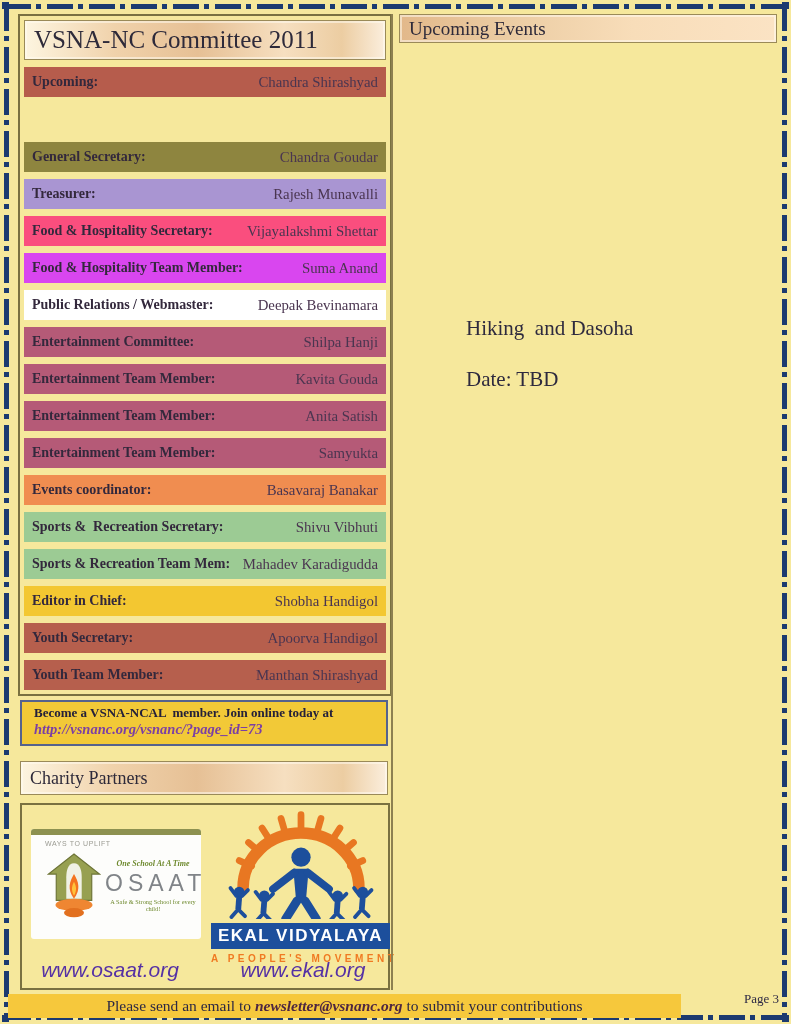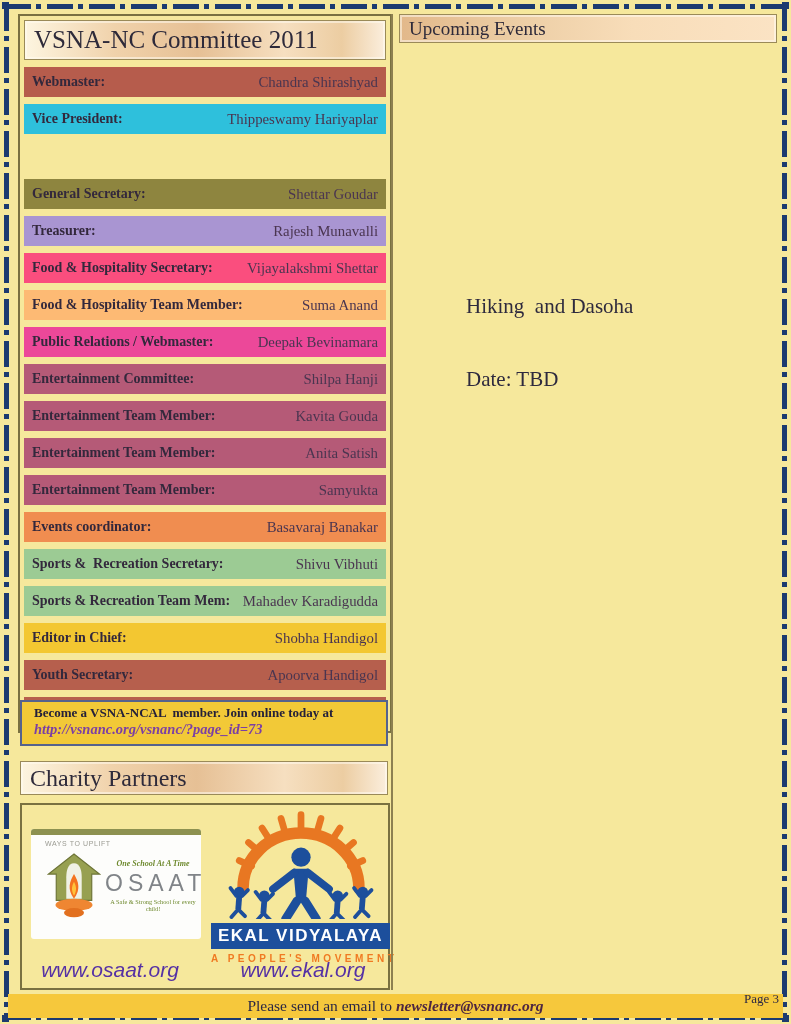--- a/index.html
+++ b/index.html
@@ -36,21 +36,21 @@
   .crow-label { font-weight:bold; font-size:14px; color:#33283c; white-space:pre; flex:none; }
   .crow-name  { font-size:14.8px; color:#4a3550; white-space:nowrap; }
 
   
   .member { position:absolute; left:20px; top:700px; width:368px; height:46px;
     background:#f2c937; border:2px solid #55628d; padding:3px 10px 0 12px; }
   .member-line1 { font-weight:bold; font-size:13px; color:#24203a; white-space:pre; }
   .member-url { font-style:italic; font-weight:bold; font-size:14.5px; color:#7b3fa5; }
 
   
-  .charity-header { position:absolute; left:20px; top:761px; width:368px; height:34px; font-size:24px; }
+  .charity-header { position:absolute; left:20px; top:761px; width:368px; height:34px; font-size:18px; }
   .charity-box { position:absolute; left:20px; top:803px; width:370px; height:187px; border:2px solid #7a7140; }
 
   .osaat-logo { position:absolute; left:9px; top:24px; width:170px; height:110px; background:#fdfdfb; border-radius:3px; overflow:hidden; }
   .osaat-topbar { height:6px; background:#8d9150; }
   .osaat-ways { font-family:"Liberation Sans",sans-serif; font-size:7px; color:#9b9b92; letter-spacing:.6px; margin:5px 0 0 14px; }
   .osaat-body { display:flex; padding-left:8px;margin-left:8px; }
   .osaat-text { margin-top:12px; margin-left:4px; width:96px; text-align:center; }
   .osaat-tagline { font-style:italic; font-weight:bold; font-size:8px; color:#6f8a2f; }
   .osaat-name { font-family:"Liberation Sans",sans-serif; font-size:23px; letter-spacing:5px; color:#808488; margin:2px 0 1px 0; }
   .osaat-sub { font-size:6.3px; color:#6f8a2f; }
@@ -64,25 +64,25 @@
   .url { position:absolute; bottom:6px; font-family:"Liberation Sans",sans-serif; font-style:italic;
     font-size:21px; color:#5531a5; text-align:center; }
   .url-osaat { left:8px; width:160px; }
   .url-ekal { left:196px; width:170px; }
 
   
   .divider { position:absolute; left:391px; top:14px; height:976px; border-left:2px solid #8d8050; }
   .events-header { position:absolute; left:399px; top:14px; width:378px; height:29px; font-size:19px;
     background:linear-gradient(90deg,#e2b88a 0%,#eccda4 30%,#f8ddb9 62%,#fbe3c4 100%); }
   .event-line { position:absolute; left:466px; font-size:21px; color:#2e2a3e; white-space:pre; }
-  .event-line1 { top:294px; }
+  .event-line1 { top:316px; }
   .event-line2 { top:367px; }
 
   
-  .footer { position:absolute; left:8px; top:994px; width:775px; height:24px; background:#f6c83c;
+  .footer { position:absolute; left:8px; top:994px; width:673px; height:24px; background:#f6c83c;
     display:flex; align-items:center; justify-content:center; font-size:15.5px; color:#2c2844; }
   .footer span { white-space:pre; }
   .footer-email { font-weight:bold; font-style:italic; color:#4d2642; }
   .page-num { position:absolute; right:12px; top:991px; font-size:13px; color:#2c2844; }
 </style>
 </head>
 <body>
 
 <div class="border-h bt"></div>
 <div class="border-h bb"></div>
@@ -92,44 +92,40 @@
 <div class="corner c-tr"></div>
 <div class="corner c-bl"></div>
 <div class="corner c-br"></div>
 
 <div class="committee">
   <div class="ghead committee-header">
     <span>VSNA-NC Committee 2011</span>
   </div>
   <div class="crows">
       <div class="crow" style="background: rgb(182, 92, 76);">
-        <span class="crow-label">Webmaster:</span>
+        <span class="crow-label">Upcoming:</span>
         <span class="crow-name">Chandra Shirashyad</span>
-      </div>
-      <div class="crow" style="background: rgb(46, 192, 220);">
-        <span class="crow-label">Vice President:</span>
-        <span class="crow-name">Thippeswamy Hariyaplar</span>
       </div>
       <div class="crow" style="background: rgb(142, 133, 63); margin-top: 38px;">
         <span class="crow-label">General Secretary:</span>
-        <span class="crow-name">Shettar Goudar</span>
+        <span class="crow-name">Chandra Goudar</span>
       </div>
       <div class="crow" style="background: rgb(169, 149, 210);">
         <span class="crow-label">Treasurer:</span>
         <span class="crow-name">Rajesh Munavalli</span>
       </div>
       <div class="crow" style="background: rgb(250, 78, 126);">
         <span class="crow-label">Food &amp; Hospitality Secretary:</span>
         <span class="crow-name">Vijayalakshmi Shettar</span>
       </div>
-      <div class="crow" style="background: #fdba74;">
+      <div class="crow" style="background: #d946ef;">
         <span class="crow-label">Food &amp; Hospitality Team Member:</span>
         <span class="crow-name">Suma Anand</span>
       </div>
-      <div class="crow" style="background: #ec4899;">
+      <div class="crow" style="background: #ffffff;">
         <span class="crow-label">Public Relations / Webmaster:</span>
         <span class="crow-name">Deepak Bevinamara</span>
       </div>
       <div class="crow" style="background: rgb(181, 90, 119);">
         <span class="crow-label">Entertainment Committee:</span>
         <span class="crow-name">Shilpa Hanji</span>
       </div>
       <div class="crow" style="background: rgb(181, 90, 119);">
         <span class="crow-label">Entertainment Team Member:</span>
         <span class="crow-name">Kavita Gouda</span>
@@ -245,14 +241,15 @@
 <div class="divider"></div>
 <div class="ghead events-header">
   <span>Upcoming Events</span>
 </div>
 <div class="event-line event-line1">Hiking  and Dasoha</div>
 <div class="event-line event-line2">Date: TBD</div>
 
 <div class="footer">
   <span>Please send an email to </span>
   <span class="footer-email">newsletter@vsnanc.org</span>
+  <span> to submit your contributions</span>
 </div>
 <div class="page-num">Page 3</div>
 
 </body></html>

